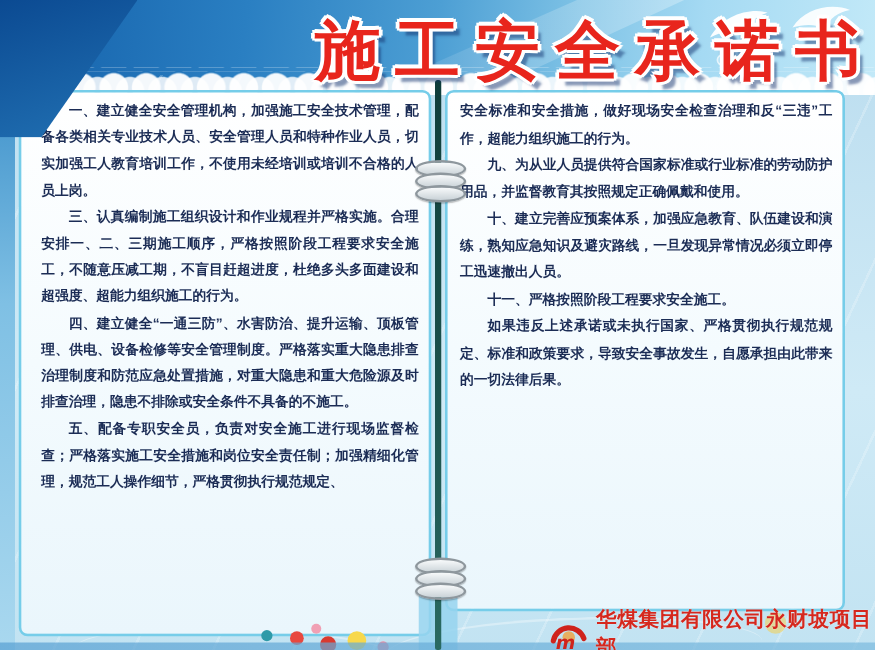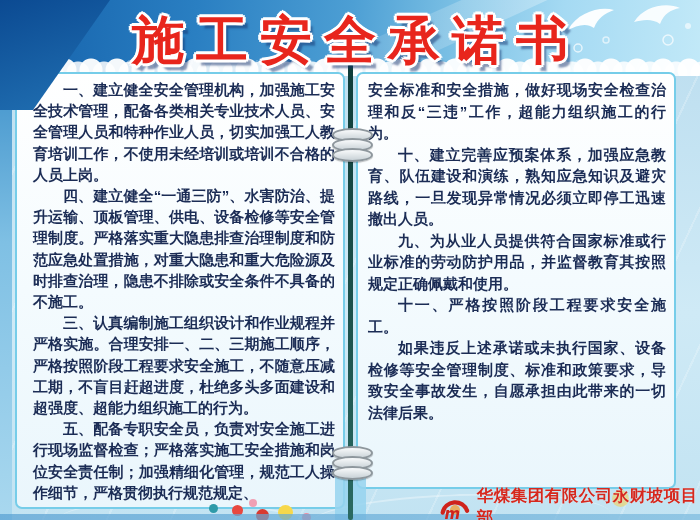--- a/index.html
+++ b/index.html
@@ -38,30 +38,30 @@
   .dot{position:absolute;border-radius:50%;z-index:4;}
   .dot-teal {left:209px;top:504px;width:9px;height:9px;background:#2e9aa8;}
   .dot-red1 {left:232px;top:505px;width:11px;height:11px;background:#e8483f;}
   .dot-pink1{left:249px;top:499px;width:8px;height:8px;background:#f0a0b4;}
   .dot-red2 {left:256px;top:509px;width:13px;height:13px;background:#d93a30;}
   .dot-yel1 {left:278px;top:505px;width:15px;height:15px;background:#f7d84b;}
   .dot-pink2{left:302px;top:513px;width:9px;height:9px;background:#eb8fa6;}
   .dot-org1 {left:450px;top:505px;width:10px;height:10px;background:#f0a03c;opacity:.8;}
   .dot-yel2 {left:612px;top:490px;width:17px;height:17px;background:#f4cf4e;opacity:.55;z-index:3;}
   
-  .title{position:absolute;left:0;top:6px;width:700px;z-index:6;text-align:center;
+  .title{position:absolute;left:0;top:6px;width:700px;z-index:6;text-align:right;
     font-size:52px;font-weight:900;color:#e8251c;letter-spacing:12px;padding-left:12px;box-sizing:border-box;
     text-shadow:3px 0 0 #fff,-3px 0 0 #fff,0 3px 0 #fff,0 -3px 0 #fff,
       2px 2px 0 #fff,-2px -2px 0 #fff,2px -2px 0 #fff,-2px 2px 0 #fff,
       5px 6px 2px rgba(20,50,110,0.5);}
   
   .panel{position:absolute;box-sizing:border-box;z-index:3;
     background:linear-gradient(180deg,#ffffff 0%,#f4fbfe 50%,#eaf6fc 100%);
     border:2px solid #76cde9;border-radius:7px;
-    color:#1b2c55;font-weight:bold;font-size:15px;text-align:justify;}
+    color:#1b2c55;font-weight:bold;font-size:11px;text-align:justify;}
   .panel-left {left:15px; top:72px;width:330px;height:437px;padding:5px 8px 0 16px;}
   .panel-right{left:356px;top:72px;width:320px;height:417px;padding:5px 8px 0 10px;}
   .panel p{margin:0;line-height:21.2px;text-indent:2em;}
   .panel-right p{line-height:21.5px;}
   .panel p.no-indent{text-indent:0;}
   
   .spine{position:absolute;left:348px;top:64px;width:5px;height:456px;z-index:5;border-radius:2px;
     background:linear-gradient(180deg,#0f3d3a,#1d544e 60%,#2a6a62);}
   .ribbon{position:absolute;left:335px;top:472px;width:31px;height:48px;z-index:4;
     background:rgba(150,212,238,0.85);}
@@ -108,31 +108,31 @@
   <div class="dot dot-red2"></div>
   <div class="dot dot-yel1"></div>
   <div class="dot dot-pink2"></div>
   <div class="dot dot-org1"></div>
   <div class="dot dot-yel2"></div>
 
   <div class="title">施工安全承诺书</div>
 
   <div class="panel panel-left">
     <p>一、建立健全安全管理机构，加强施工安全技术管理，配备各类相关专业技术人员、安全管理人员和特种作业人员，切实加强工人教育培训工作，不使用未经培训或培训不合格的人员上岗。</p>
+    <p>三、认真编制施工组织设计和作业规程并严格实施。合理安排一、二、三期施工顺序，严格按照阶段工程要求安全施工，不随意压减工期，不盲目赶超进度，杜绝多头多面建设和超强度、超能力组织施工的行为。</p>
     <p>四、建立健全“一通三防”、水害防治、提升运输、顶板管理、供电、设备检修等安全管理制度。严格落实重大隐患排查治理制度和防范应急处置措施，对重大隐患和重大危险源及时排查治理，隐患不排除或安全条件不具备的不施工。</p>
-    <p>三、认真编制施工组织设计和作业规程并严格实施。合理安排一、二、三期施工顺序，严格按照阶段工程要求安全施工，不随意压减工期，不盲目赶超进度，杜绝多头多面建设和超强度、超能力组织施工的行为。</p>
     <p>五、配备专职安全员，负责对安全施工进行现场监督检查；严格落实施工安全措施和岗位安全责任制；加强精细化管理，规范工人操作细节，严格贯彻执行规范规定、</p>
   </div>
 
   <div class="panel panel-right">
     <p class="no-indent">安全标准和安全措施，做好现场安全检查治理和反“三违”工作，超能力组织施工的行为。</p>
+    <p>九、为从业人员提供符合国家标准或行业标准的劳动防护用品，并监督教育其按照规定正确佩戴和使用。</p>
     <p>十、建立完善应预案体系，加强应急教育、队伍建设和演练，熟知应急知识及避灾路线，一旦发现异常情况必须立即停工迅速撤出人员。</p>
-    <p>九、为从业人员提供符合国家标准或行业标准的劳动防护用品，并监督教育其按照规定正确佩戴和使用。</p>
     <p>十一、严格按照阶段工程要求安全施工。</p>
-    <p>如果违反上述承诺或未执行国家、设备检修等安全管理制度、标准和政策要求，导致安全事故发生，自愿承担由此带来的一切法律后果。</p>
+    <p>如果违反上述承诺或未执行国家、严格贯彻执行规范规定、标准和政策要求，导致安全事故发生，自愿承担由此带来的一切法律后果。</p>
   </div>
 
   <div class="ribbon"></div>
   <div class="spine"></div>
   <div class="ring r1"></div>
   <div class="ring r2"></div>
   <div class="ring r3"></div>
   <div class="ring r4"></div>
   <div class="ring r5"></div>
   <div class="ring r6"></div>

